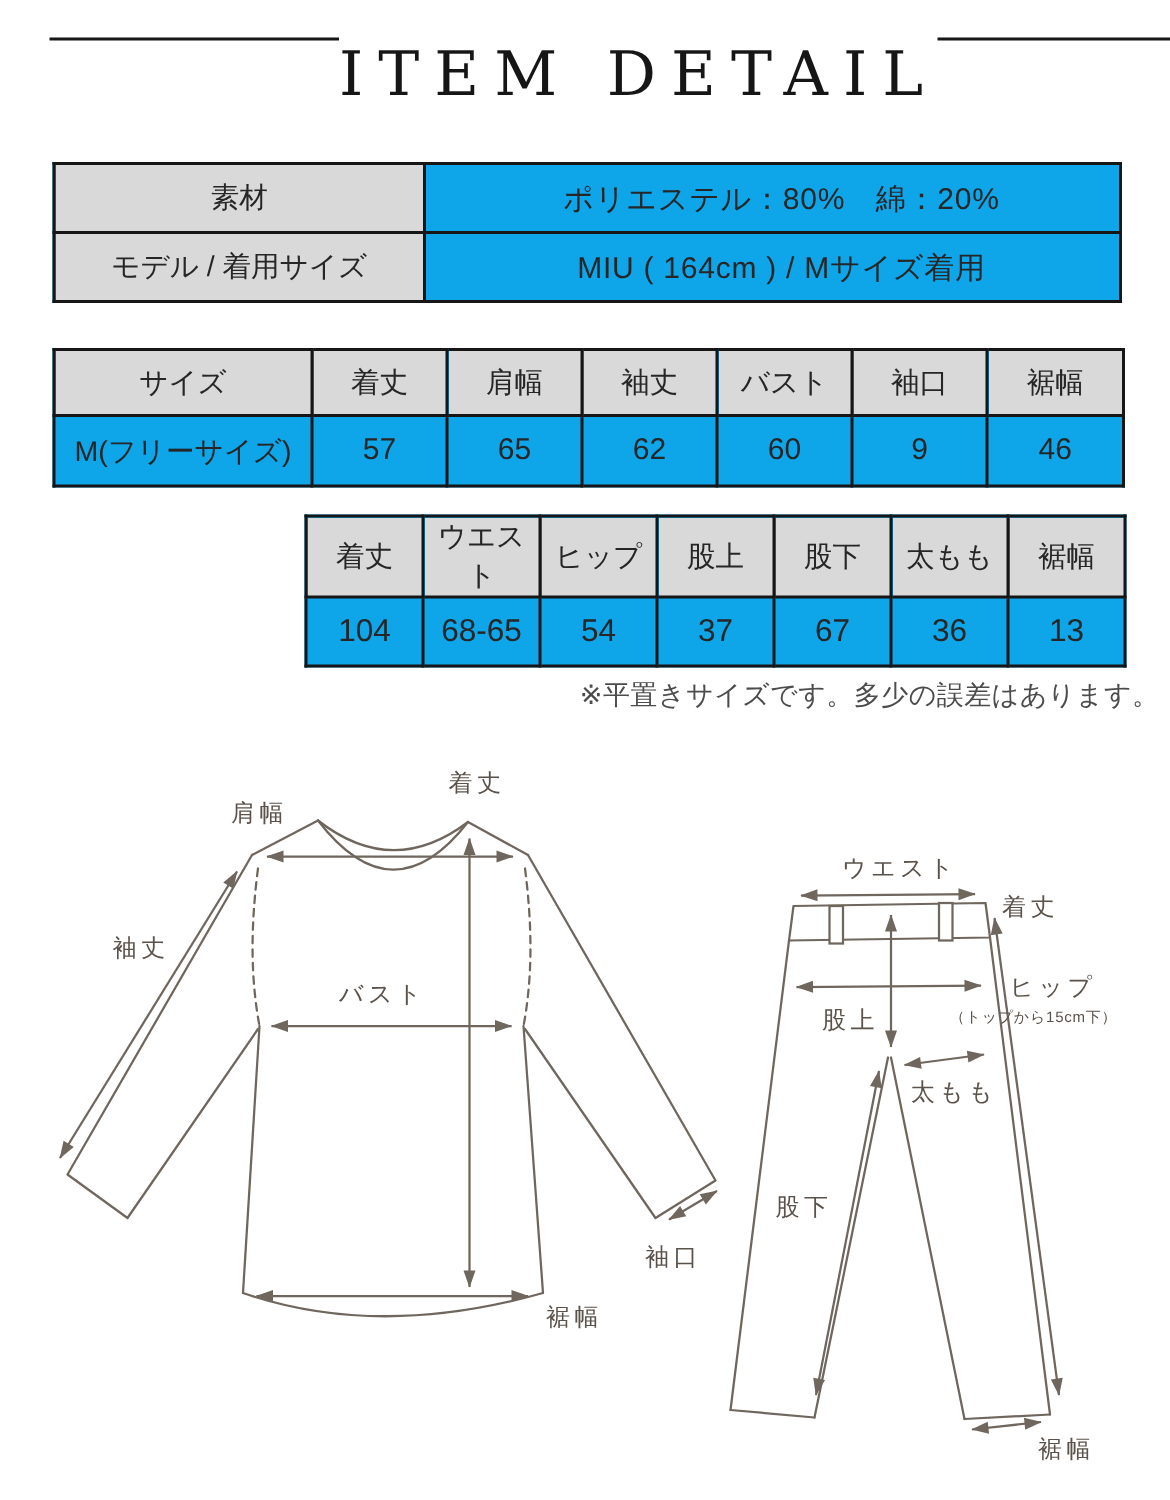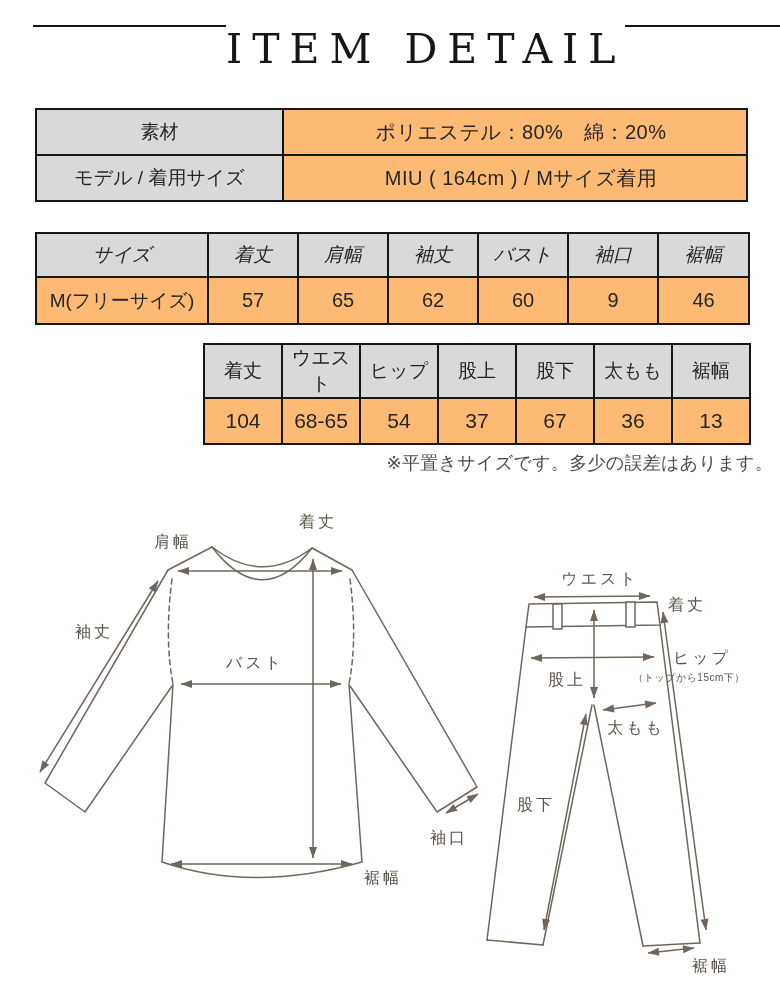--- a/index.html
+++ b/index.html
@@ -8,30 +8,30 @@
     font-family:"Liberation Sans","DejaVu Sans",sans-serif; color:#262626;
   }
   
   .title-row { position:absolute; top:25px; left:0; width:652px; height:44px;
     display:flex; align-items:flex-start;margin-left:33px; }
   .title-line { width:193px; height:2px; background:var(--accent,#161616); flex:none; }
   .page-title { flex:1; text-align:center; margin:0;
     font-family:"DejaVu Serif","Liberation Serif",serif; font-weight:400;
     font-size:41px; letter-spacing:10px; color:var(--accent,#161616); white-space:nowrap; }
   
-  table { border-collapse:collapse; table-layout:fixed; position:absolute; background:#fdba74; }
+  table { border-collapse:collapse; table-layout:fixed; position:absolute; background:#0ea5e9; }
   th,td { border:2px solid var(--tableBorder,#161616); text-align:center; vertical-align:middle;
     font-weight:400; padding:0; overflow:hidden; }
   th { background:var(--tableHeaderBg,#d9d9d9); font-size:19px; }
   td { font-size:20px; }
   .t1 { left:35px; top:108px; width:711px; }
   .t1 tr { height:46px; }
   .t1 td { letter-spacing:0.5px;padding-left:12px; }
   .t2 { left:35px; top:232px; width:713px; }
-  .t2 tr.hdr { height:44px;font-style:italic; }
+  .t2 tr.hdr { height:44px; }
   .t2 tr.val { height:47px; }
   .t2 td { font-size:20px; }
   .t2 td.size-name { font-size:19px; letter-spacing:0; }
   .t3 { left:203px; top:343px; width:546px; }
   .t3 tr.hdr { height:43px; }
   .t3 tr.val { height:46px; }
   .t3 td { font-size:21px; }
   
   .note { position:absolute; top:451px; right:7px; font-size:18px;
     color:var(--noteText,#4c4c4c); letter-spacing:0.3px; }

